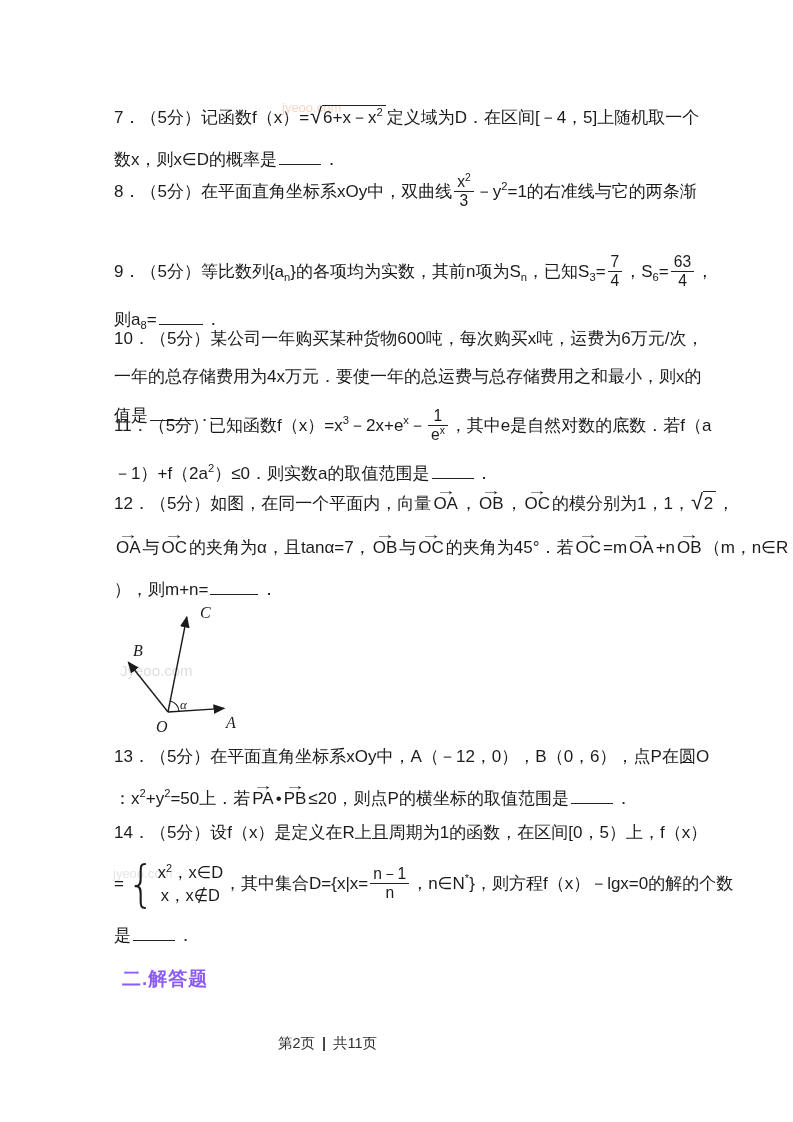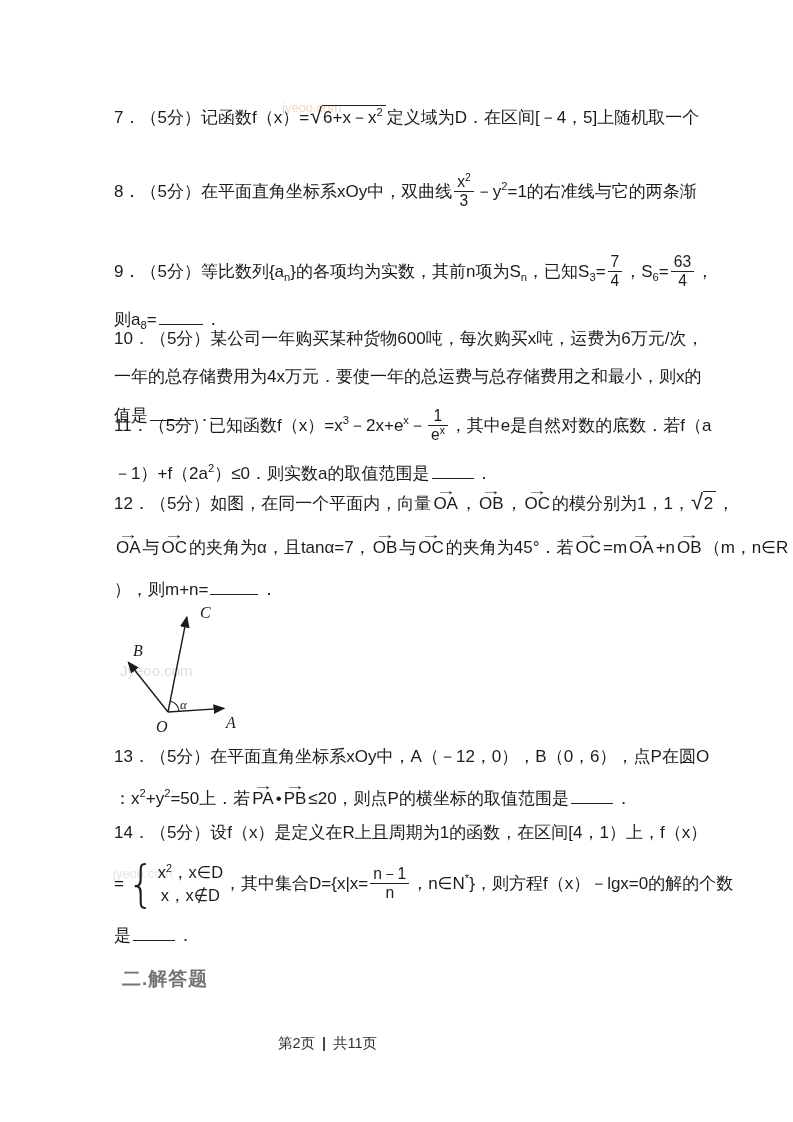--- a/index.html
+++ b/index.html
@@ -24,21 +24,21 @@
   .vec .ar{position:absolute;top:-0.72em;left:50%;transform:translateX(-50%) scaleX(1.7);
            font-size:0.72em;line-height:1;letter-spacing:0;}
   .blank{display:inline-block;border-bottom:1.5px solid #222;height:1em;
          vertical-align:baseline;margin:0 2px;}
   .cases{display:inline-flex;align-items:center;vertical-align:middle;margin:0 1px;}
   .brace{font-size:50px;font-weight:300;line-height:0.92;font-family:"DejaVu Sans",sans-serif;
          margin-right:1px;transform:scaleX(0.85);}
   .crows{display:inline-flex;flex-direction:column;row-gap:3px;text-align:center;
          font-size:0.97em;line-height:1.2;}
   .section-title{position:absolute;left:122px;top:966px;font-size:19px;font-weight:bold;
-                 letter-spacing:1px;color:#737373;}
+                 letter-spacing:1px;color:#8b5cf6;}
   .footer{position:absolute;left:0;top:1034px;width:655px;text-align:center;
           font-size:14.5px;color:#2f2f2f;}
   .footer .sep{margin:0 7px;font-weight:bold;color:#3a3a3a;}
   .diagram{position:absolute;left:100px;top:594px;width:210px;height:152px;}
   .wm{position:absolute;pointer-events:none;}
   .wm0{left:282px;top:100px;font-size:13px;color:rgba(232,166,118,0.45);}
   .wm1{left:120px;top:662px;font-size:15px;color:rgba(195,195,195,0.55);}
   .wm2{left:113px;top:866px;font-size:13px;color:rgba(200,200,200,0.48);}
 </style>
 </head>
@@ -50,20 +50,23 @@
   <span class="wm wm1">Jyeoo.com</span>
   <span class="wm wm2">jyeoo.com</span>
 
   <div id="questions-a">
       <div class="q q7">
         <div class="line h46">
           <span class="inner">7．（5分）记函数f（x）=<span class="sqrt">
               <span class="rad">√</span>
               <span class="radbody">6+x－x<sup>2</sup></span>
             </span>定义域为D．在区间[－4，5]上随机取一个</span>
+        </div>
+        <div class="line h38">
+          <span class="inner">数x，则x∈D的概率是<span class="blank" style="width: 42px;"></span>．</span>
         </div>
       </div>
       <div class="q q8">
         <div class="line h54">
           <span class="inner">8．（5分）在平面直角坐标系xOy中，双曲线<span class="frac"><span class="fn">x<sup>2</sup></span><span class="fd">3</span></span>－y<sup>2</sup>=1的右准线与它的两条渐</span>
         </div>
       </div>
       <div class="q q9">
         <div class="line h54">
           <span class="inner">9．（5分）等比数列{a<sub>n</sub>}的各项均为实数，其前n项为S<sub>n</sub>，已知S<sub>3</sub>=<span class="frac"><span class="fn">7</span><span class="fd">4</span></span>，S<sub>6</sub>=<span class="frac"><span class="fn">63</span><span class="fd">4</span></span>，</span>
@@ -132,21 +135,21 @@
       <div class="q q13">
         <div class="line h38">
           <span class="inner">13．（5分）在平面直角坐标系xOy中，A（－12，0），B（0，6），点P在圆O</span>
         </div>
         <div class="line h44">
           <span class="inner">：x<sup>2</sup>+y<sup>2</sup>=50上．若<span class="vec"><span class="ar">→</span>PA</span>•<span class="vec"><span class="ar">→</span>PB</span>≤20，则点P的横坐标的取值范围是<span class="blank" style="width: 42px;"></span>．</span>
         </div>
       </div>
       <div class="q q14">
         <div class="line h38">
-          <span class="inner">14．（5分）设f（x）是定义在R上且周期为1的函数，在区间[4，1）上，f（x）</span>
+          <span class="inner">14．（5分）设f（x）是定义在R上且周期为1的函数，在区间[0，5）上，f（x）</span>
         </div>
         <div class="line h64">
           <span class="inner">=<span class="cases">
               <span class="brace">{</span>
               <span class="crows">
                 <span class="crow">x<sup>2</sup>，x∈D</span>
                 <span class="crow">x，x∉D</span>
               </span>
             </span>，其中集合D={x|x=<span class="frac"><span class="fn">n－1</span><span class="fd">n</span></span>，n∈N<sup>*</sup>}，则方程f（x）－lgx=0的解的个数</span>
         </div>

